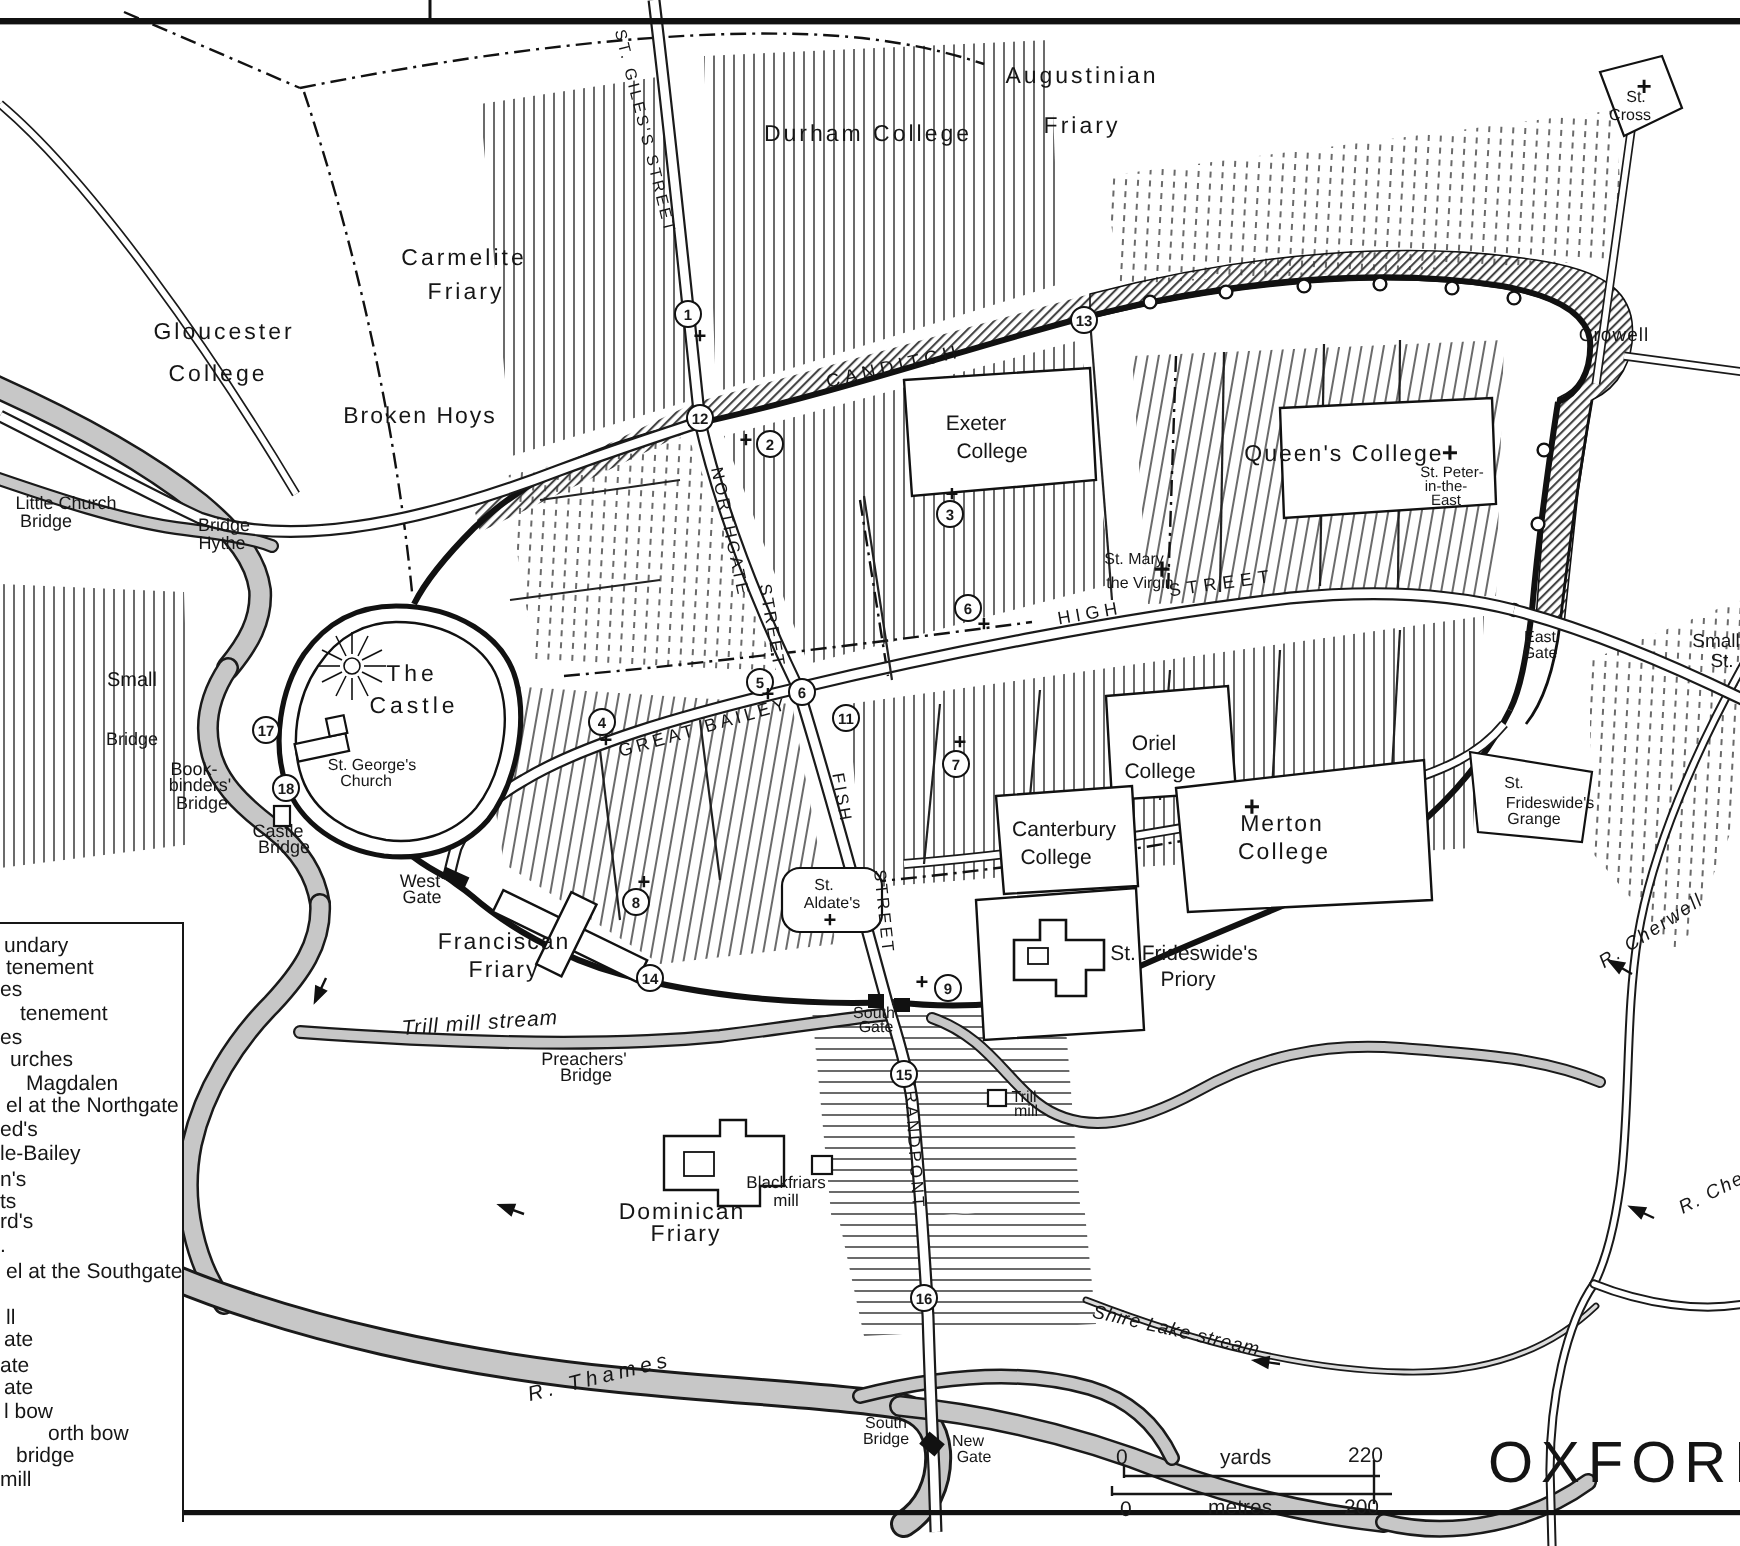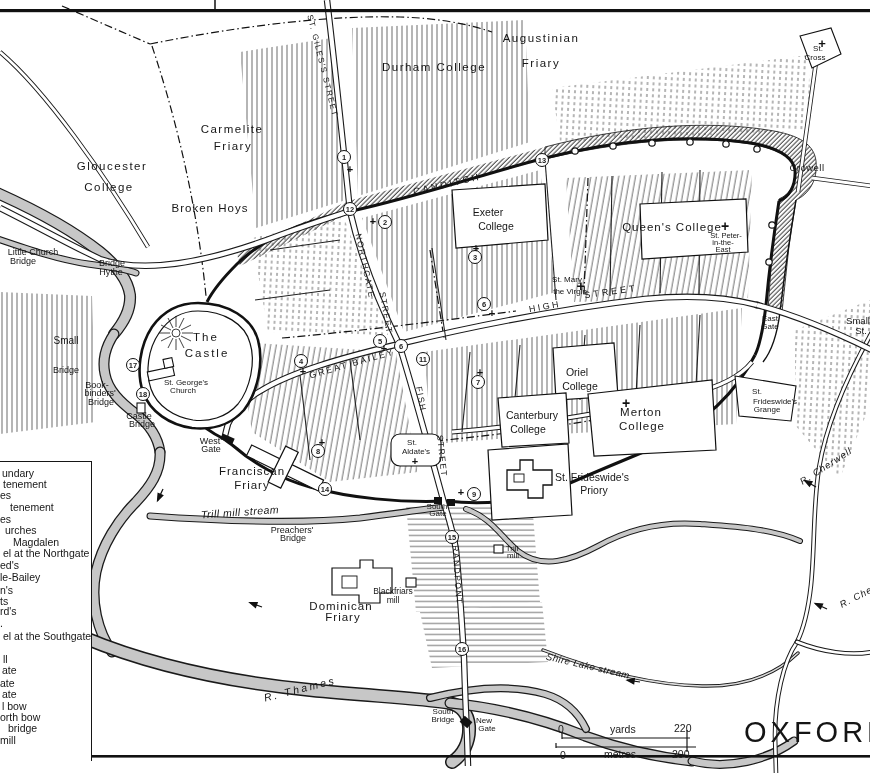--- a/index.html
+++ b/index.html
@@ -401,21 +401,21 @@
       <div class="legend-line" style="left: 0px; top: 123px;">n's</div>
       <div class="legend-line" style="left: 0px; top: 134px;">ts</div>
       <div class="legend-line" style="left: 0px; top: 144px;">rd's</div>
       <div class="legend-line" style="left: 0px; top: 156px;">.</div>
       <div class="legend-line" style="left: 3px; top: 169px;">el at the Southgate</div>
       <div class="legend-line" style="left: 3px; top: 192px;">ll</div>
       <div class="legend-line" style="left: 2px; top: 203px;">ate</div>
       <div class="legend-line" style="left: 0px; top: 216px;">ate</div>
       <div class="legend-line" style="left: 2px; top: 227px;">ate</div>
       <div class="legend-line" style="left: 2px; top: 239px;">l bow</div>
-      <div class="legend-line" style="left: 0px; top: 250px;">orth bow</div>
+      <div class="legend-line" style="left: 0px; top: 250px; padding-left: 24px;">orth bow</div>
       <div class="legend-line" style="left: 8px; top: 261px;">bridge</div>
       <div class="legend-line" style="left: 0px; top: 273px;">mill</div>
     </div>
 
   <div class="scalebar">
     <span class="sb-t" style="left:10px;top:9px">0</span>
     <span class="sb-t" style="left:62px;top:9px">yards</span>
     <span class="sb-t" style="left:126px;top:8px">220</span>
     <span class="sb-t" style="left:12px;top:35px">0</span>
     <span class="sb-t" style="left:56px;top:34px">metres</span>

